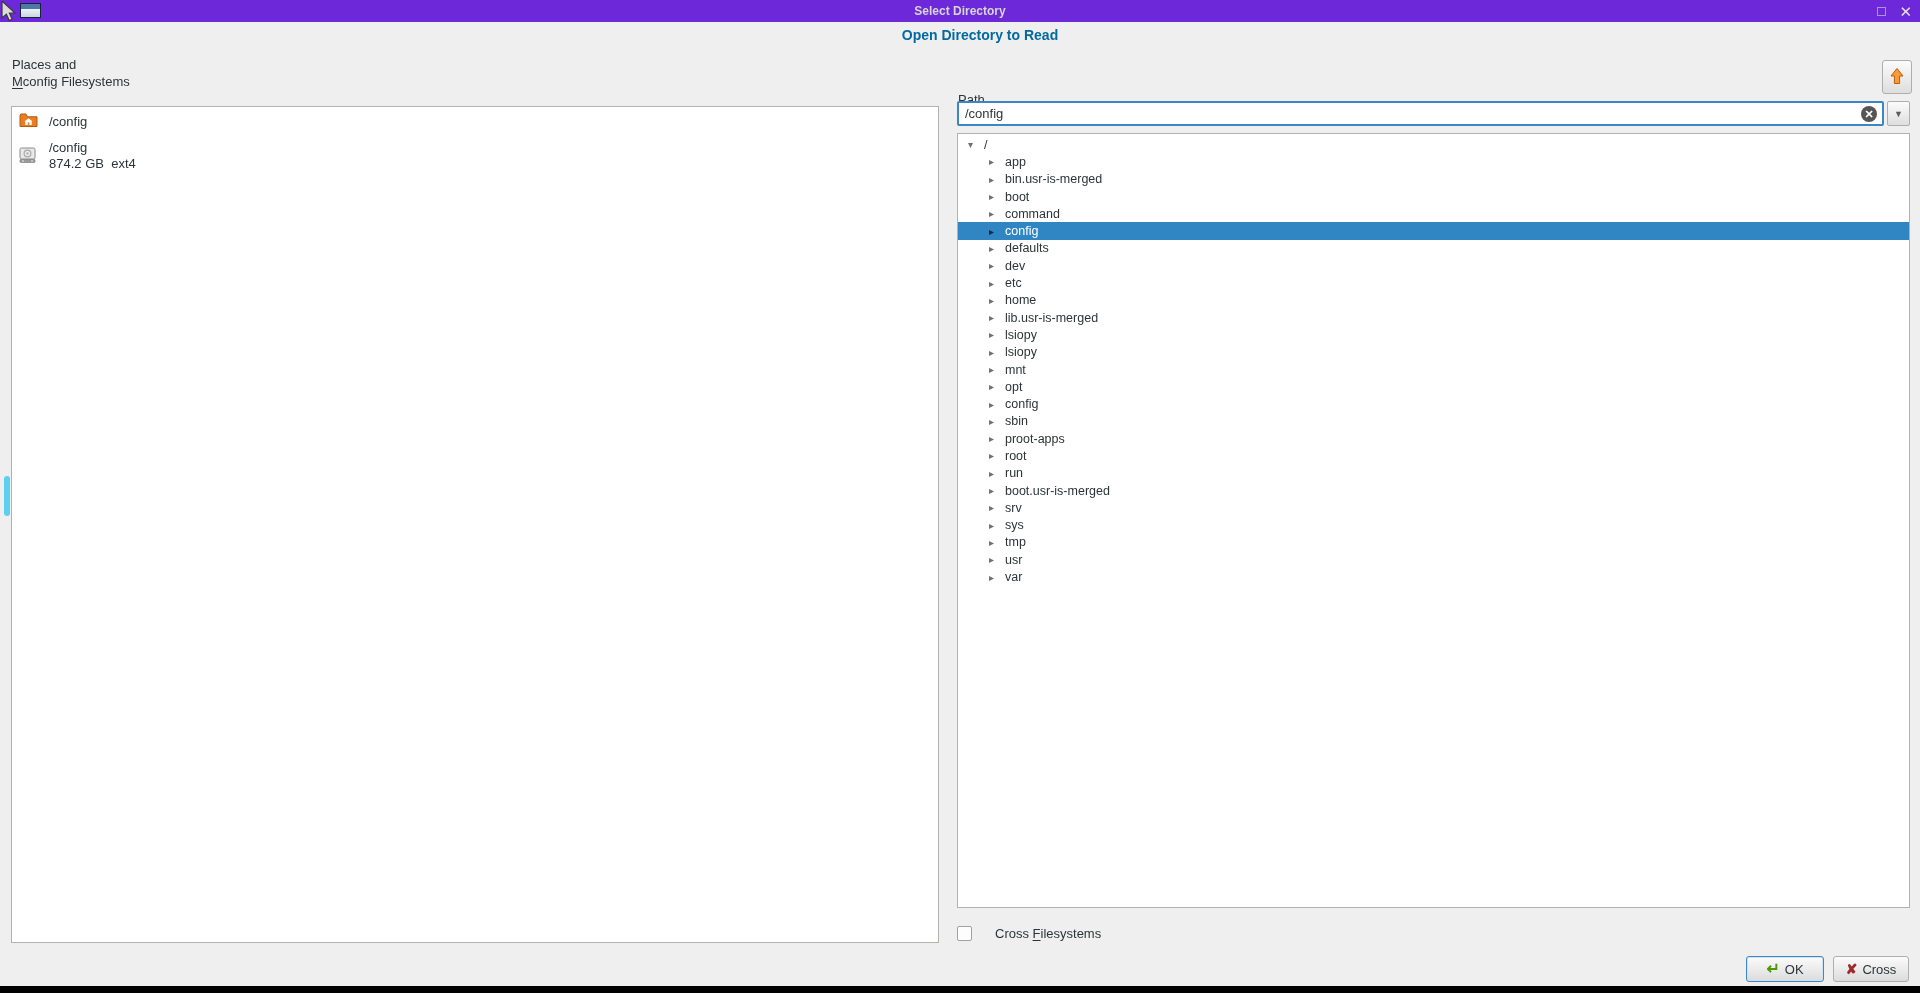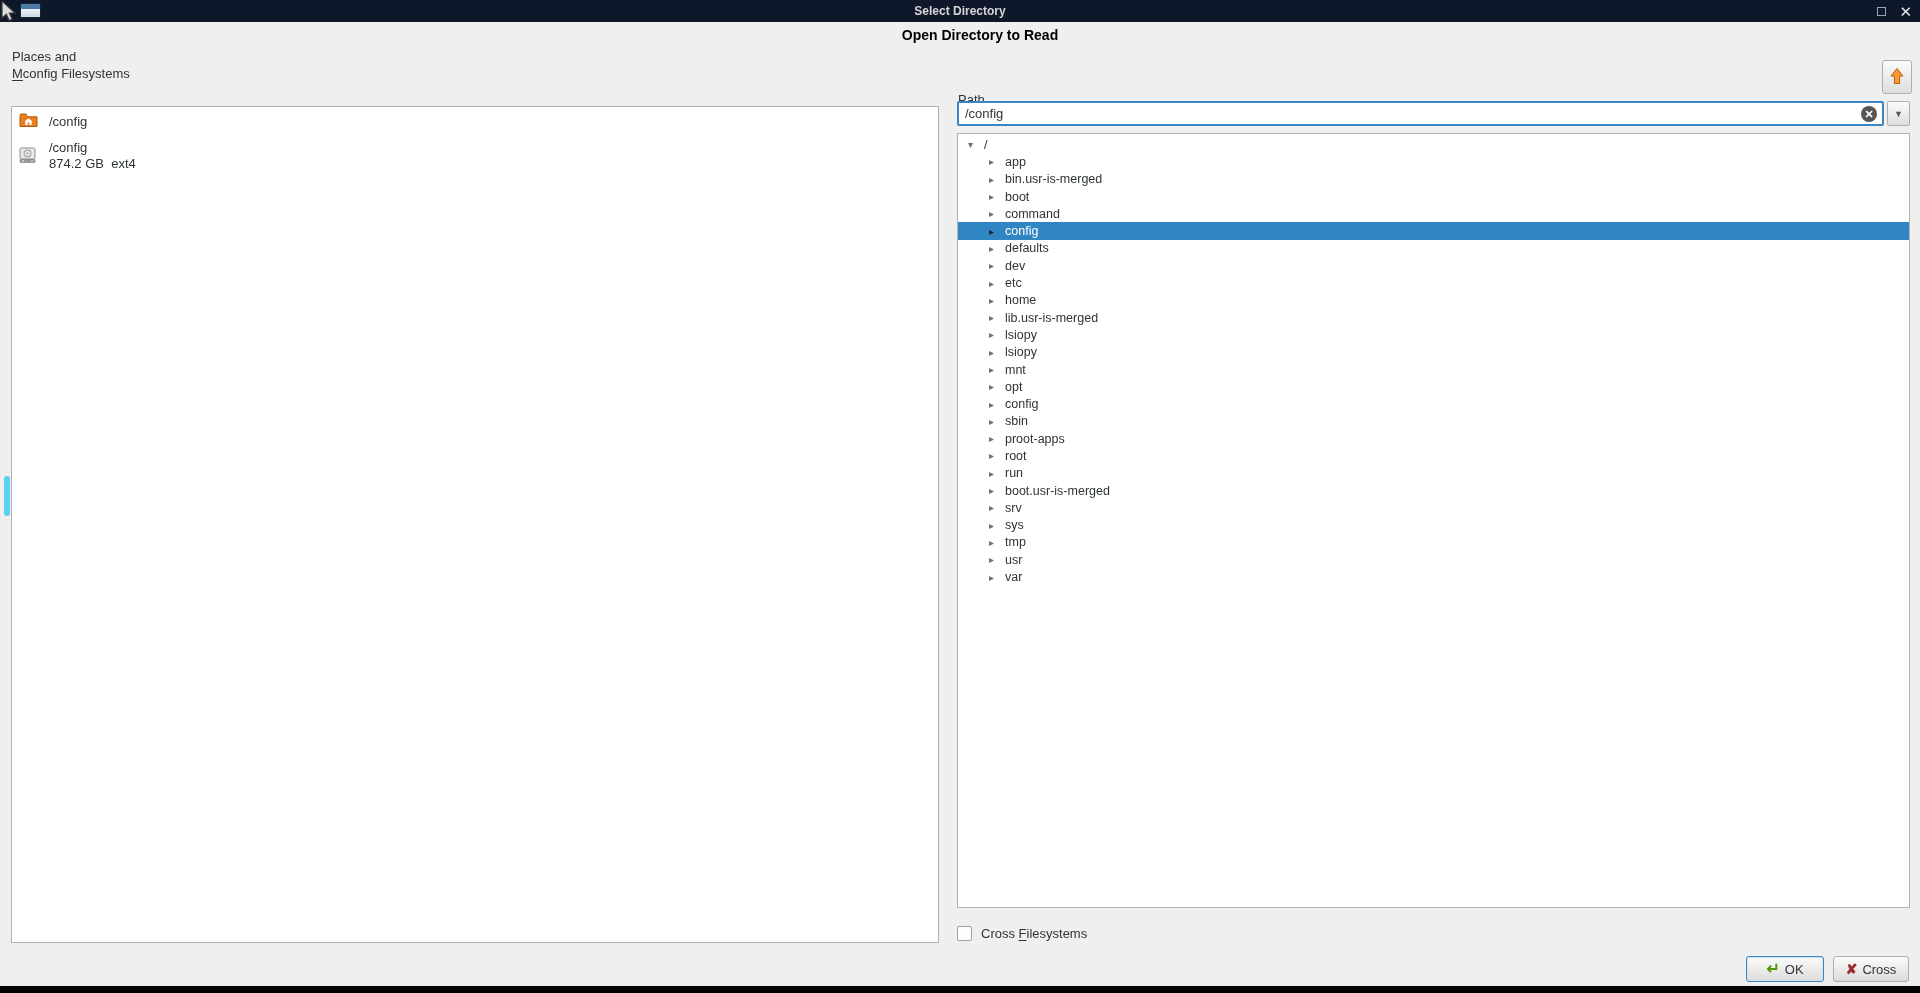--- a/index.html
+++ b/index.html
@@ -6,21 +6,21 @@
   html,body { margin:0; padding:0; }
   body {
     width:1920px; height:993px; position:relative; overflow:hidden;
     background:#efefef; font-family:"Liberation Sans", sans-serif;
     color:#2e3436; font-size:13px;
   }
 
   
   .titlebar {
     position:absolute; left:0; top:0; width:1920px; height:22px;
-    background:#0f172a;
+    background:#6d28d9;
   }
   .app-icon {
     position:absolute; left:20px; top:3px; width:21px; height:15px;
     border:1px solid #16253a; background:linear-gradient(to bottom,#4d7aa5 0%,#4d7aa5 38%,#eef3f8 38%,#c9d6e2 100%);
   }
   .cursor-icon { position:absolute; left:1px; top:1px; }
   .win-title {
     position:absolute; left:0; top:0; width:100%; height:22px;
     display:flex; align-items:center; justify-content:center;
     color:#d6d6d6; font-weight:bold; font-size:12px;
@@ -32,26 +32,26 @@
   .btn-maximize {
     width:9px; height:9px; border:1px solid #9aa0c8; display:inline-block;
   }
   .btn-close {
     color:#e6e6e6; font-size:15px; line-height:15px; font-weight:normal;
   }
 
   
   .header-title {
     position:absolute; left:0; top:27px; width:100%;
-    text-align:center; font-weight:bold; font-size:14px; color:#000000;padding-left:40px;
+    text-align:center; font-weight:bold; font-size:14px; color:#0369a1;padding-left:40px;
   }
 
   
   .places-label {
-    position:absolute; left:12px; top:48px; line-height:17px;
+    position:absolute; left:12px; top:56px; line-height:17px;
   }
   .accel { text-decoration:underline; text-underline-offset:2px; }
   .places-box {
     position:absolute; left:11px; top:106px; width:928px; height:837px;
     background:#ffffff; border:1px solid #b4b2af;
   }
   .place-item { display:flex; align-items:center; padding:5px 0 4px 7px; }
   .place-item .p-icon { width:20px; margin-right:10px; flex:0 0 auto; }
   .place-lines { display:flex; flex-direction:column; line-height:16px; }
   .pre-space { white-space:pre; }
@@ -99,21 +99,21 @@
   }
   .tree-row.root .expander  { margin-left:7px; }
   .tree-row.child .expander { margin-left:28px; }
   .tree-row .tree-label { margin-left:8px; }
   .tree-row.selected { background:#3085c3; color:#ffffff; }
   .tree-row.selected .expander { color:#10293c; }
 
   
   .crossfs {
     position:absolute; left:957px; top:926px;
-    display:flex; align-items:center; gap:9px;
+    display:flex; align-items:center; gap:23px;
   }
   .checkbox {
     width:15px; height:15px; background:#fdfdfd; border:1px solid #a3a19e;
     border-radius:2px;
   }
   .dlg-button {
     position:absolute; top:956px; height:26px;
     background:linear-gradient(to bottom,#fbfbfb,#dcdcdc);
     border:1px solid #b0aeab; border-radius:3px;
     display:flex; align-items:center; justify-content:center; gap:5px;

